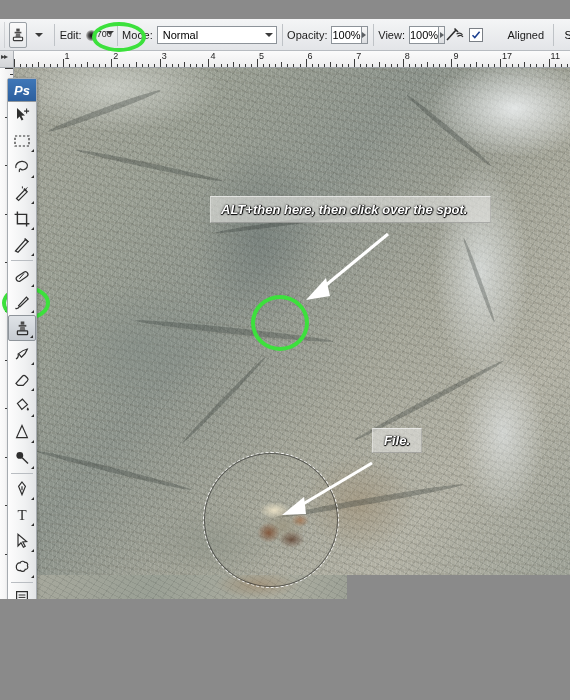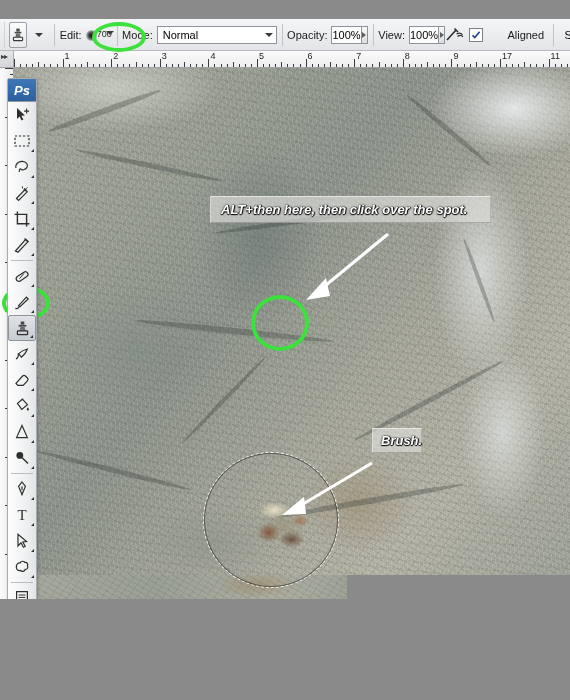--- a/index.html
+++ b/index.html
@@ -530,21 +530,21 @@
 
   <div class="green-ellipse" style="left:251px;top:295px;width:58px;height:56px;"></div>
 
   <svg class="arrow-svg" style="left:290px;top:228px;width:110px;height:78px" viewBox="0 0 110 78">
     <path d="M98 6 L30 62" stroke="#ffffff" stroke-width="3.2" fill="none"></path>
     <path d="M16 72 L36 50 L40 68 Z" fill="#ffffff"></path>
   </svg>
 
   <div class="callout" style="left:210px;top:196px;width:281px;">ALT+then here, then click over the spot.</div>
 
-  <div class="callout" style="left:372px;top:428px;width:50px;text-align:center;padding:4px 8px;">Brush.</div>
+  <div class="callout" style="left:372px;top:428px;width:50px;text-align:center;padding:4px 8px;">File.</div>
 
   <svg class="arrow-svg" style="left:272px;top:457px;width:106px;height:62px" viewBox="0 0 106 62">
     <path d="M100 6 L26 50" stroke="#ffffff" stroke-width="3" fill="none"></path>
     <path d="M10 58 L32 40 L34 57 Z" fill="#ffffff"></path>
   </svg>
 
   <div class="green-ellipse" style="left:92px;top:22px;width:54px;height:30px;"></div>
 
   <div class="green-ellipse" style="left:2px;top:286px;width:48px;height:34px;"></div>
 

